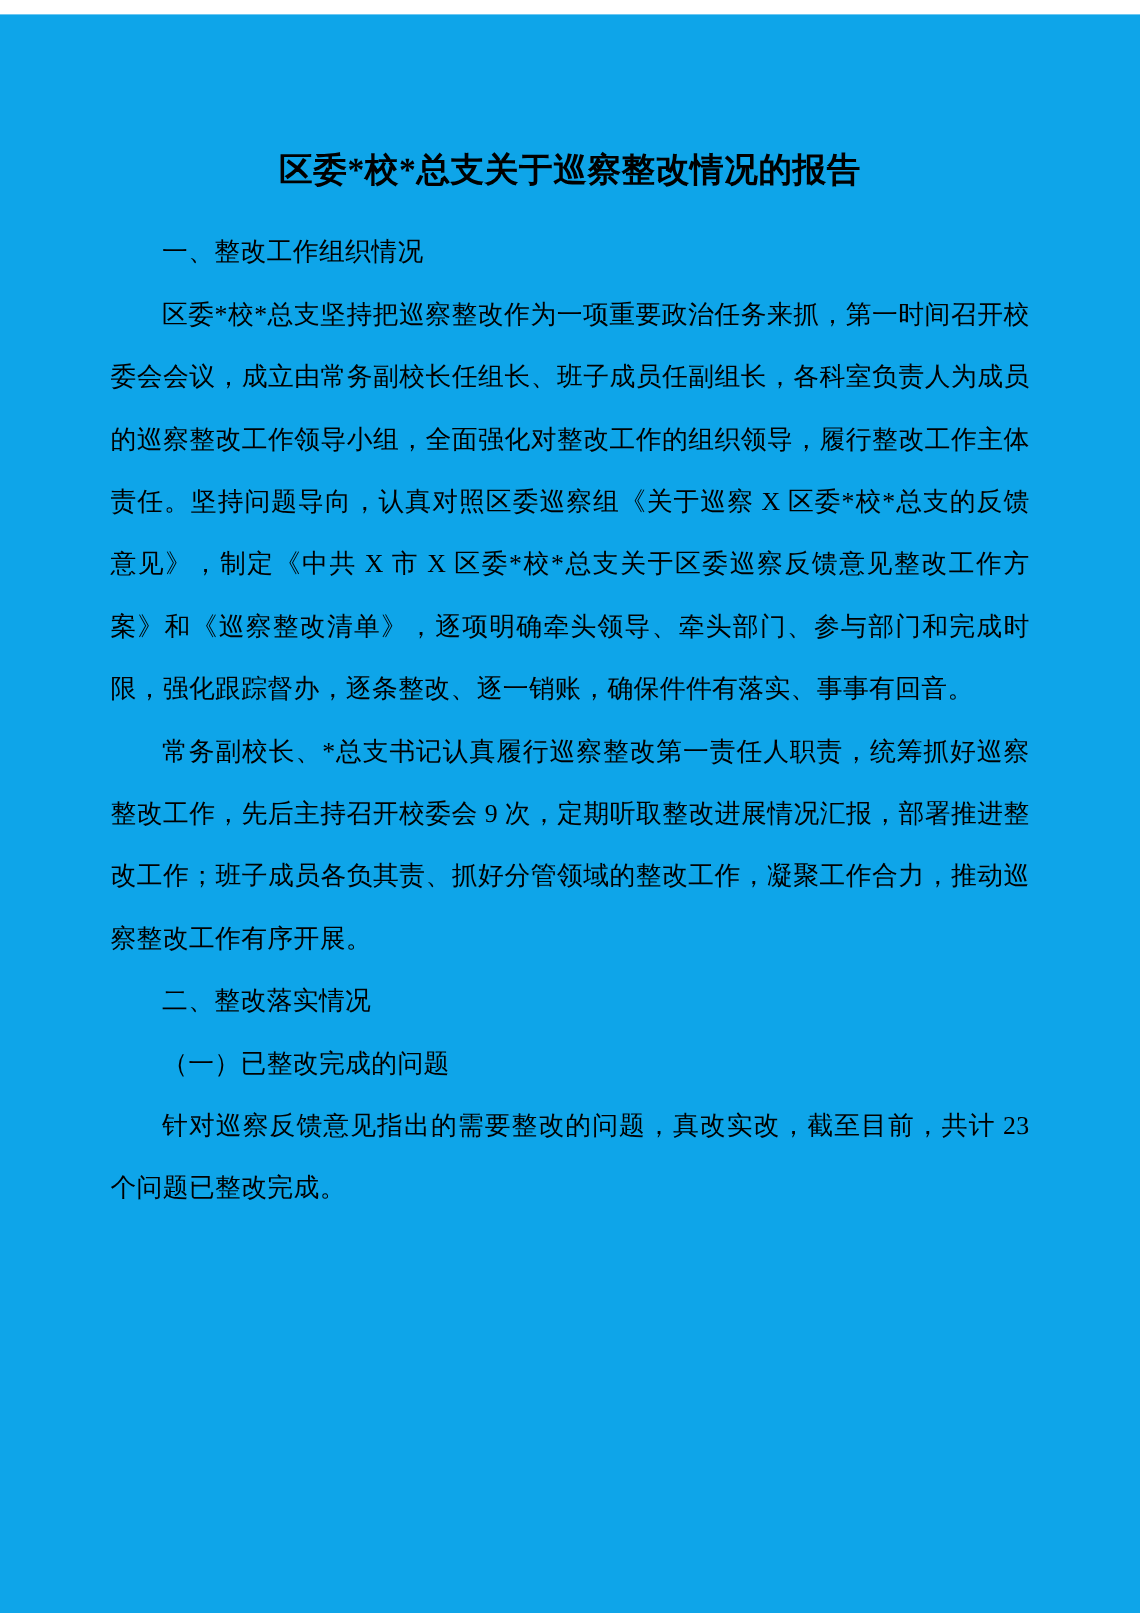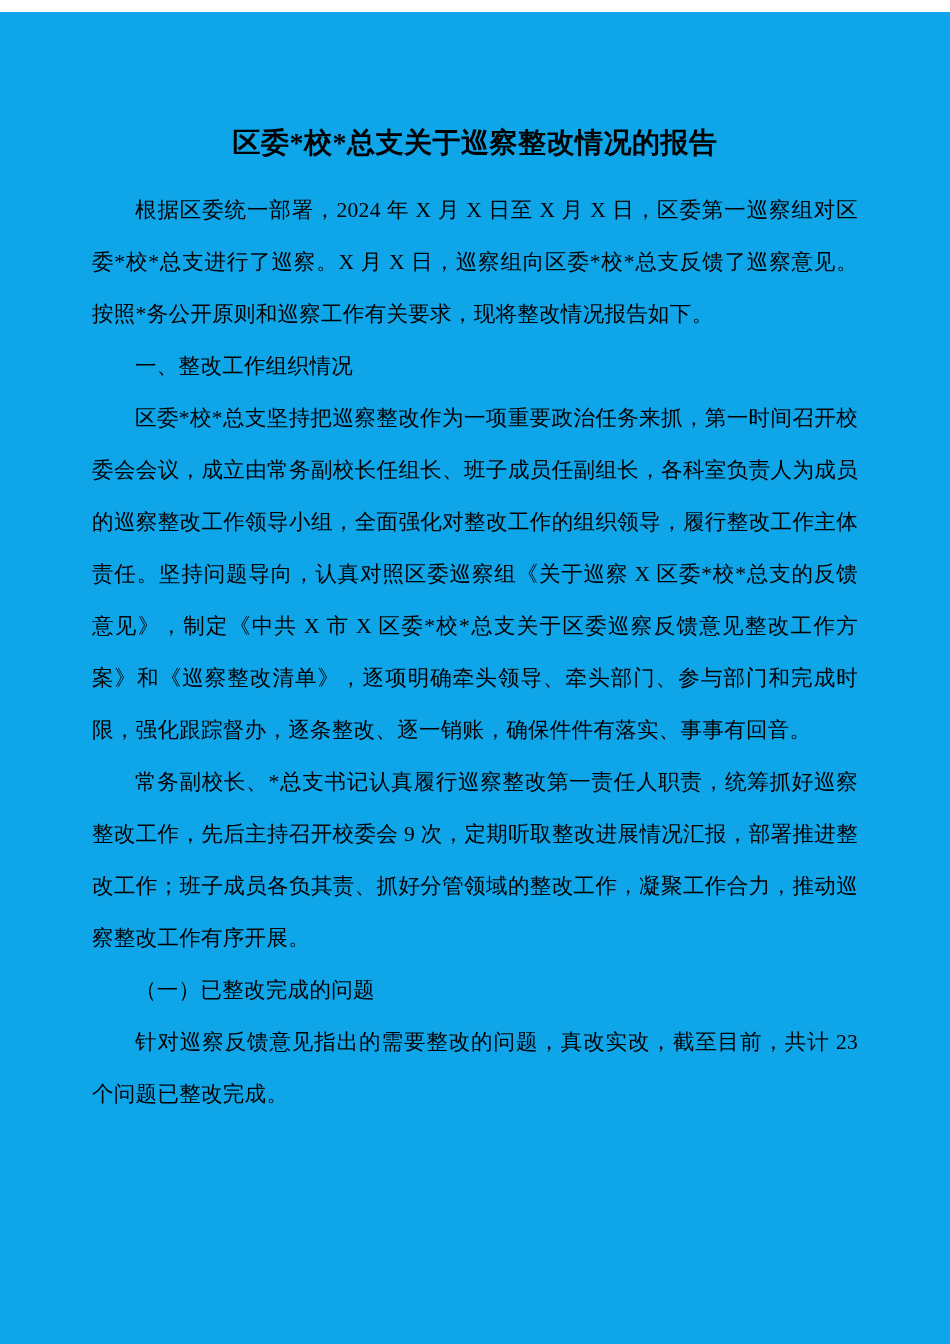--- a/index.html
+++ b/index.html
@@ -44,27 +44,27 @@
     font-family: "Liberation Sans", "DejaVu Sans", sans-serif;
   }
 </style>
 </head>
 <body>
 
 <div class="page">
 
   <h1 class="doc-title">区委*校*总支关于巡察整改情况的报告</h1>
 
-  <p class="para body">根据区委统一部署，2024 年 X 月 X 日至 X 月 X 日，区委第一巡察组对区委*校*总支进行了巡察。X 月 X 日，巡察组向区委*校*总支反馈了巡察意见。按照*务公开原则和巡察工作有关要求，现将整改情况报告如下。</p>
 
   <p class="para heading-1">一、整改工作组织情况</p>
 
   <p class="para body">区委*校*总支坚持把巡察整改作为一项重要政治任务来抓，第一时间召开校委会会议，成立由常务副校长任组长、班子成员任副组长，各科室负责人为成员的巡察整改工作领导小组，全面强化对整改工作的组织领导，履行整改工作主体责任。坚持问题导向，认真对照区委巡察组《关于巡察 X 区委*校*总支的反馈意见》，制定《中共 X 市 X 区委*校*总支关于区委巡察反馈意见整改工作方案》和《巡察整改清单》，逐项明确牵头领导、牵头部门、参与部门和完成时限，强化跟踪督办，逐条整改、逐一销账，确保件件有落实、事事有回音。</p>
 
   <p class="para body">常务副校长、*总支书记认真履行巡察整改第一责任人职责，统筹抓好巡察整改工作，先后主持召开校委会 9 次，定期听取整改进展情况汇报，部署推进整改工作；班子成员各负其责、抓好分管领域的整改工作，凝聚工作合力，推动巡察整改工作有序开展。</p>
 
 
+  <p class="para heading-1">二、整改落实情况</p>
 
   <p class="para heading-2">（一）已整改完成的问题</p>
 
   <p class="para body">针对巡察反馈意见指出的需要整改的问题，真改实改，截至目前，共计 23 个问题已整改完成。</p>
 
 </div>
 
 </body></html>

